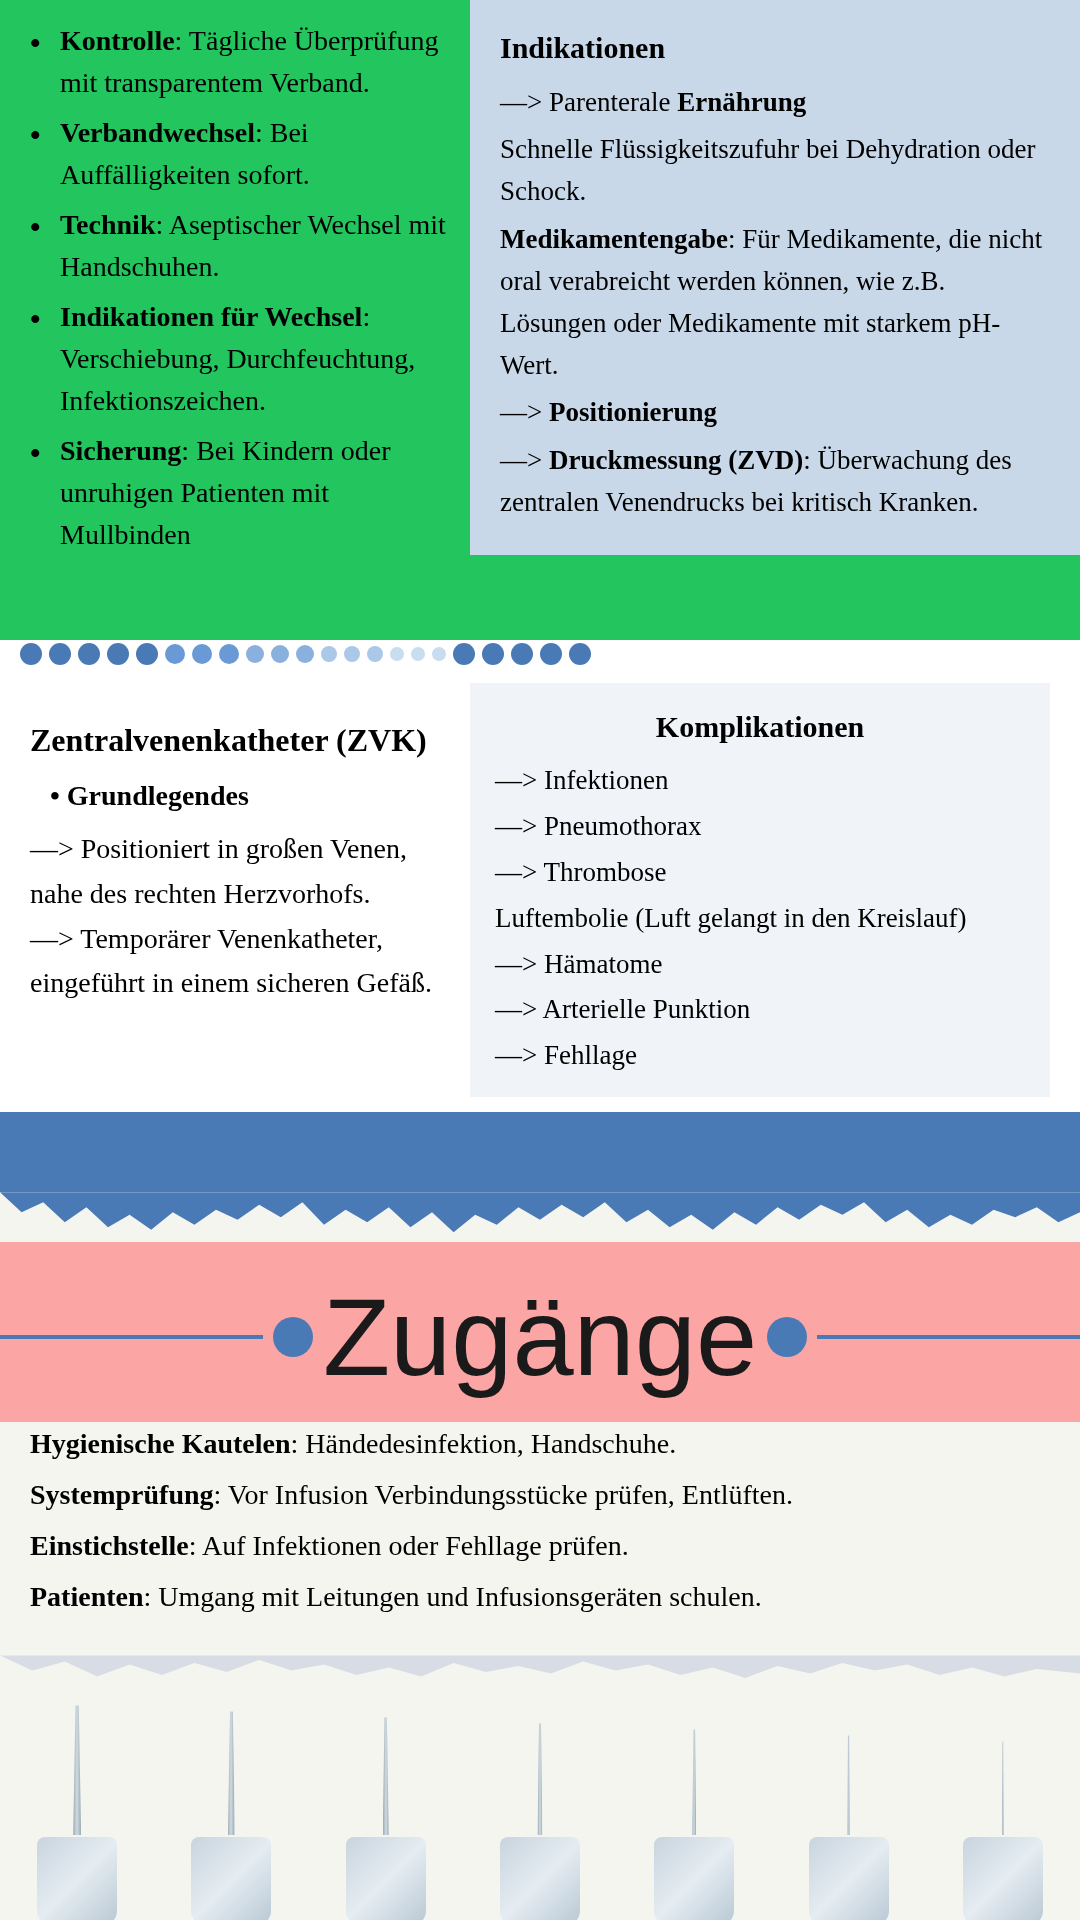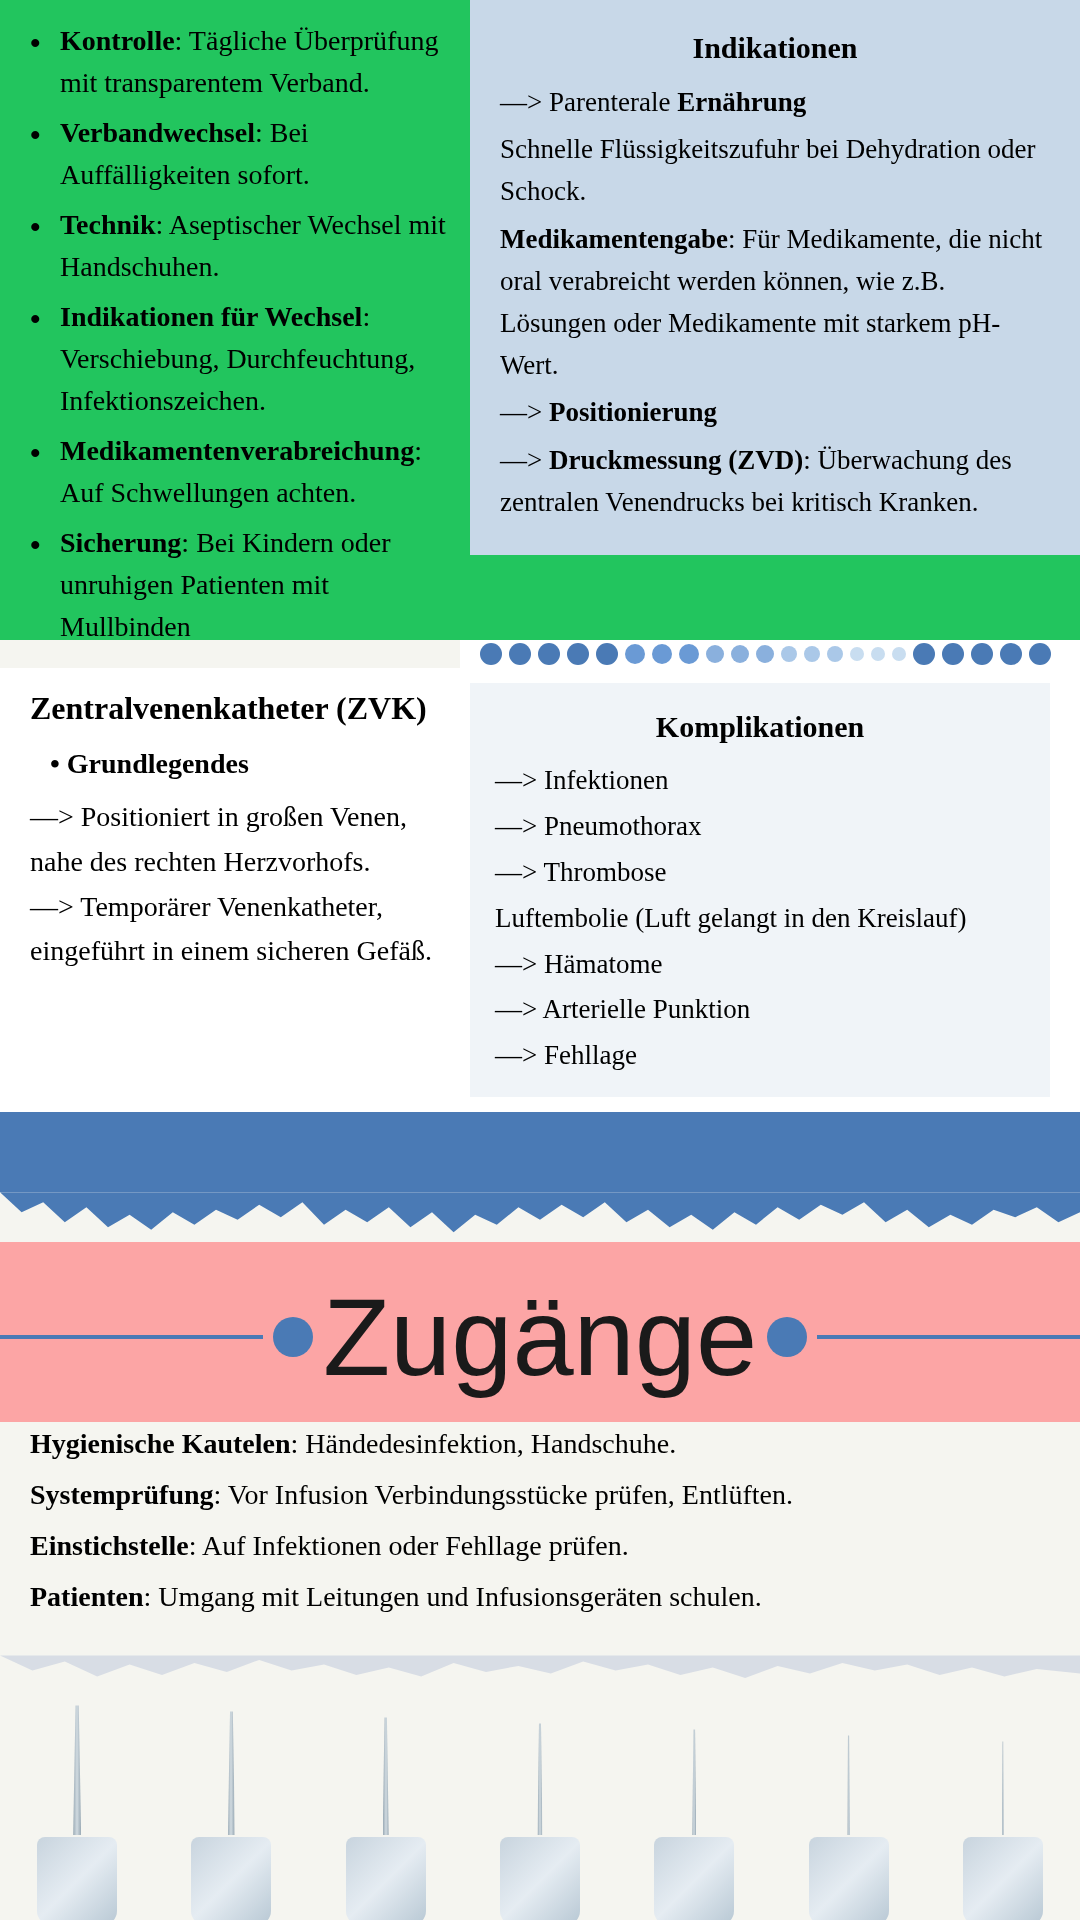--- a/index.html
+++ b/index.html
@@ -59,21 +59,20 @@
       right: 0;
       width: 610px;
       background: #c8d8e8;
       padding: 25px 30px;
       font-size: 27px;
       line-height: 1.55;
       z-index: 10;
     }
 
     .indications-box h3 {
-      text-align: center;
       font-size: 30px;
       font-weight: bold;
       margin-bottom: 10px;
     }
 
     .indications-box p {
       margin-bottom: 6px;
     }
 
     .dot {
@@ -230,23 +229,20 @@
       <li>
         <span class="bold-term">Verbandwechsel</span>: Bei Auffälligkeiten sofort.
       </li>
       <li>
         <span class="bold-term">Technik</span>: Aseptischer Wechsel mit Handschuhen.
       </li>
       <li>
         <span class="bold-term">Indikationen für Wechsel</span>: Verschiebung, Durchfeuchtung, Infektionszeichen.
       </li>
       <li>
-        <span class="bold-term">Medikamentenverabreichung</span>: Auf Schwellungen achten.
-      </li>
-      <li>
         <span class="bold-term">Sicherung</span>: Bei Kindern oder unruhigen Patienten mit Mullbinden
       </li>
     </ul>
   </div>
 
   <div class="indications-box">
     <h3>Indikationen</h3>
     <p>—&gt; Parenterale <strong>Ernährung</strong></p>
     <p>Schnelle Flüssigkeitszufuhr bei Dehydration oder Schock.</p>
     <p><strong>Medikamentengabe</strong>: Für Medikamente, die nicht oral verabreicht werden können, wie z.B. Lösungen oder Medikamente mit starkem pH-Wert.</p>
@@ -278,21 +274,21 @@
     <div class="dot" style="width: 22px; height: 22px; background: rgb(74, 122, 181);"></div>
     <div class="dot" style="width: 22px; height: 22px; background: rgb(74, 122, 181);"></div>
     <div class="dot" style="width: 22px; height: 22px; background: rgb(74, 122, 181);"></div>
     <div class="dot" style="width: 22px; height: 22px; background: rgb(74, 122, 181);"></div>
   </div>
 
 <div class="relative-container">
   <div style="background:#ffffff; padding: 15px 30px 15px 30px; min-height: 260px;">
 
     <div style="width:430px; float:left; font-size:28px; line-height:1.6;">
-      <h2 style="font-size:32px; font-weight:bold; margin-bottom:8px;">Zentralvenenkatheter (ZVK)</h2>
+      <h2 style="font-size:32px; font-weight:bold; margin-bottom:8px;margin-top:32px;">Zentralvenenkatheter (ZVK)</h2>
       <p style="font-weight:bold; margin-left:20px; margin-bottom:8px;">• Grundlegendes</p>
       <p>—&gt; Positioniert in großen Venen, nahe des rechten Herzvorhofs.</p>
       <p>—&gt; Temporärer Venenkatheter, eingeführt in einem sicheren Gefäß.</p>
     </div>
 
     <div style="float:right; width:580px; background:#f0f4f8; padding:18px 25px; font-size:27px; line-height:1.7;">
       <h3 style="text-align:center; font-weight:bold; font-size:30px; margin-bottom:6px;">Komplikationen</h3>
       <p>—&gt; Infektionen</p>
       <p>—&gt; Pneumothorax</p>
       <p>—&gt; Thrombose</p>

